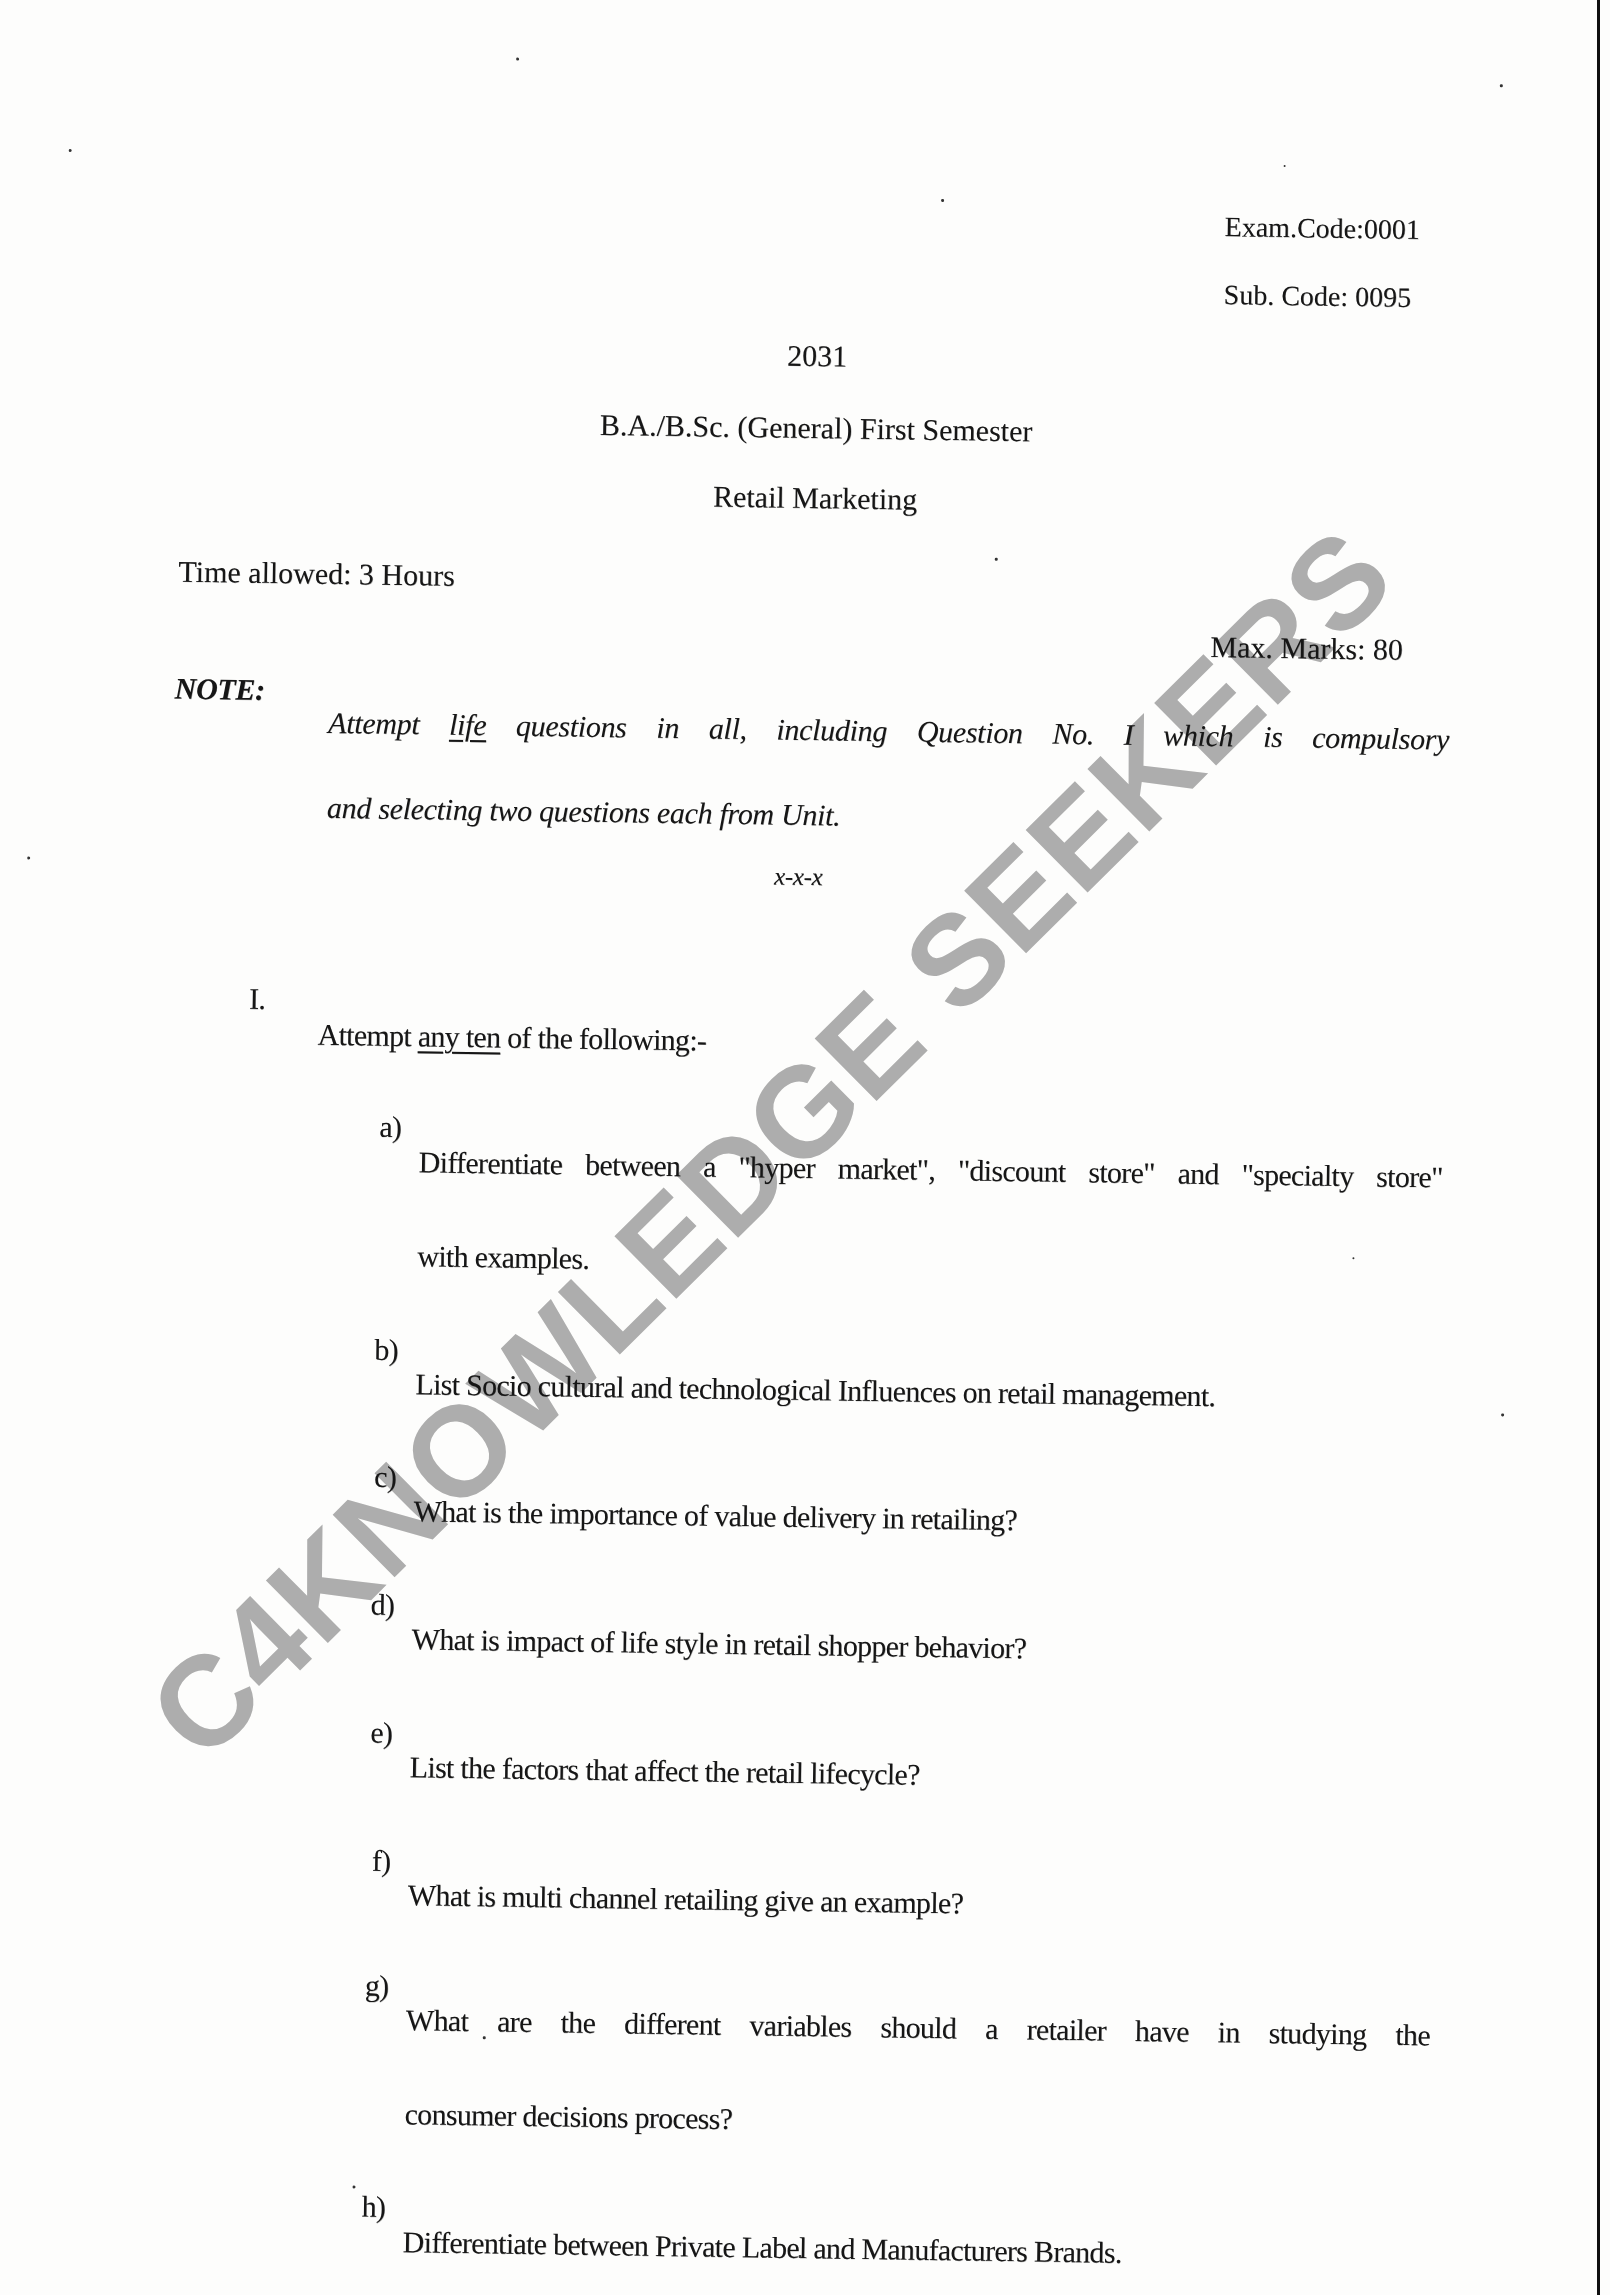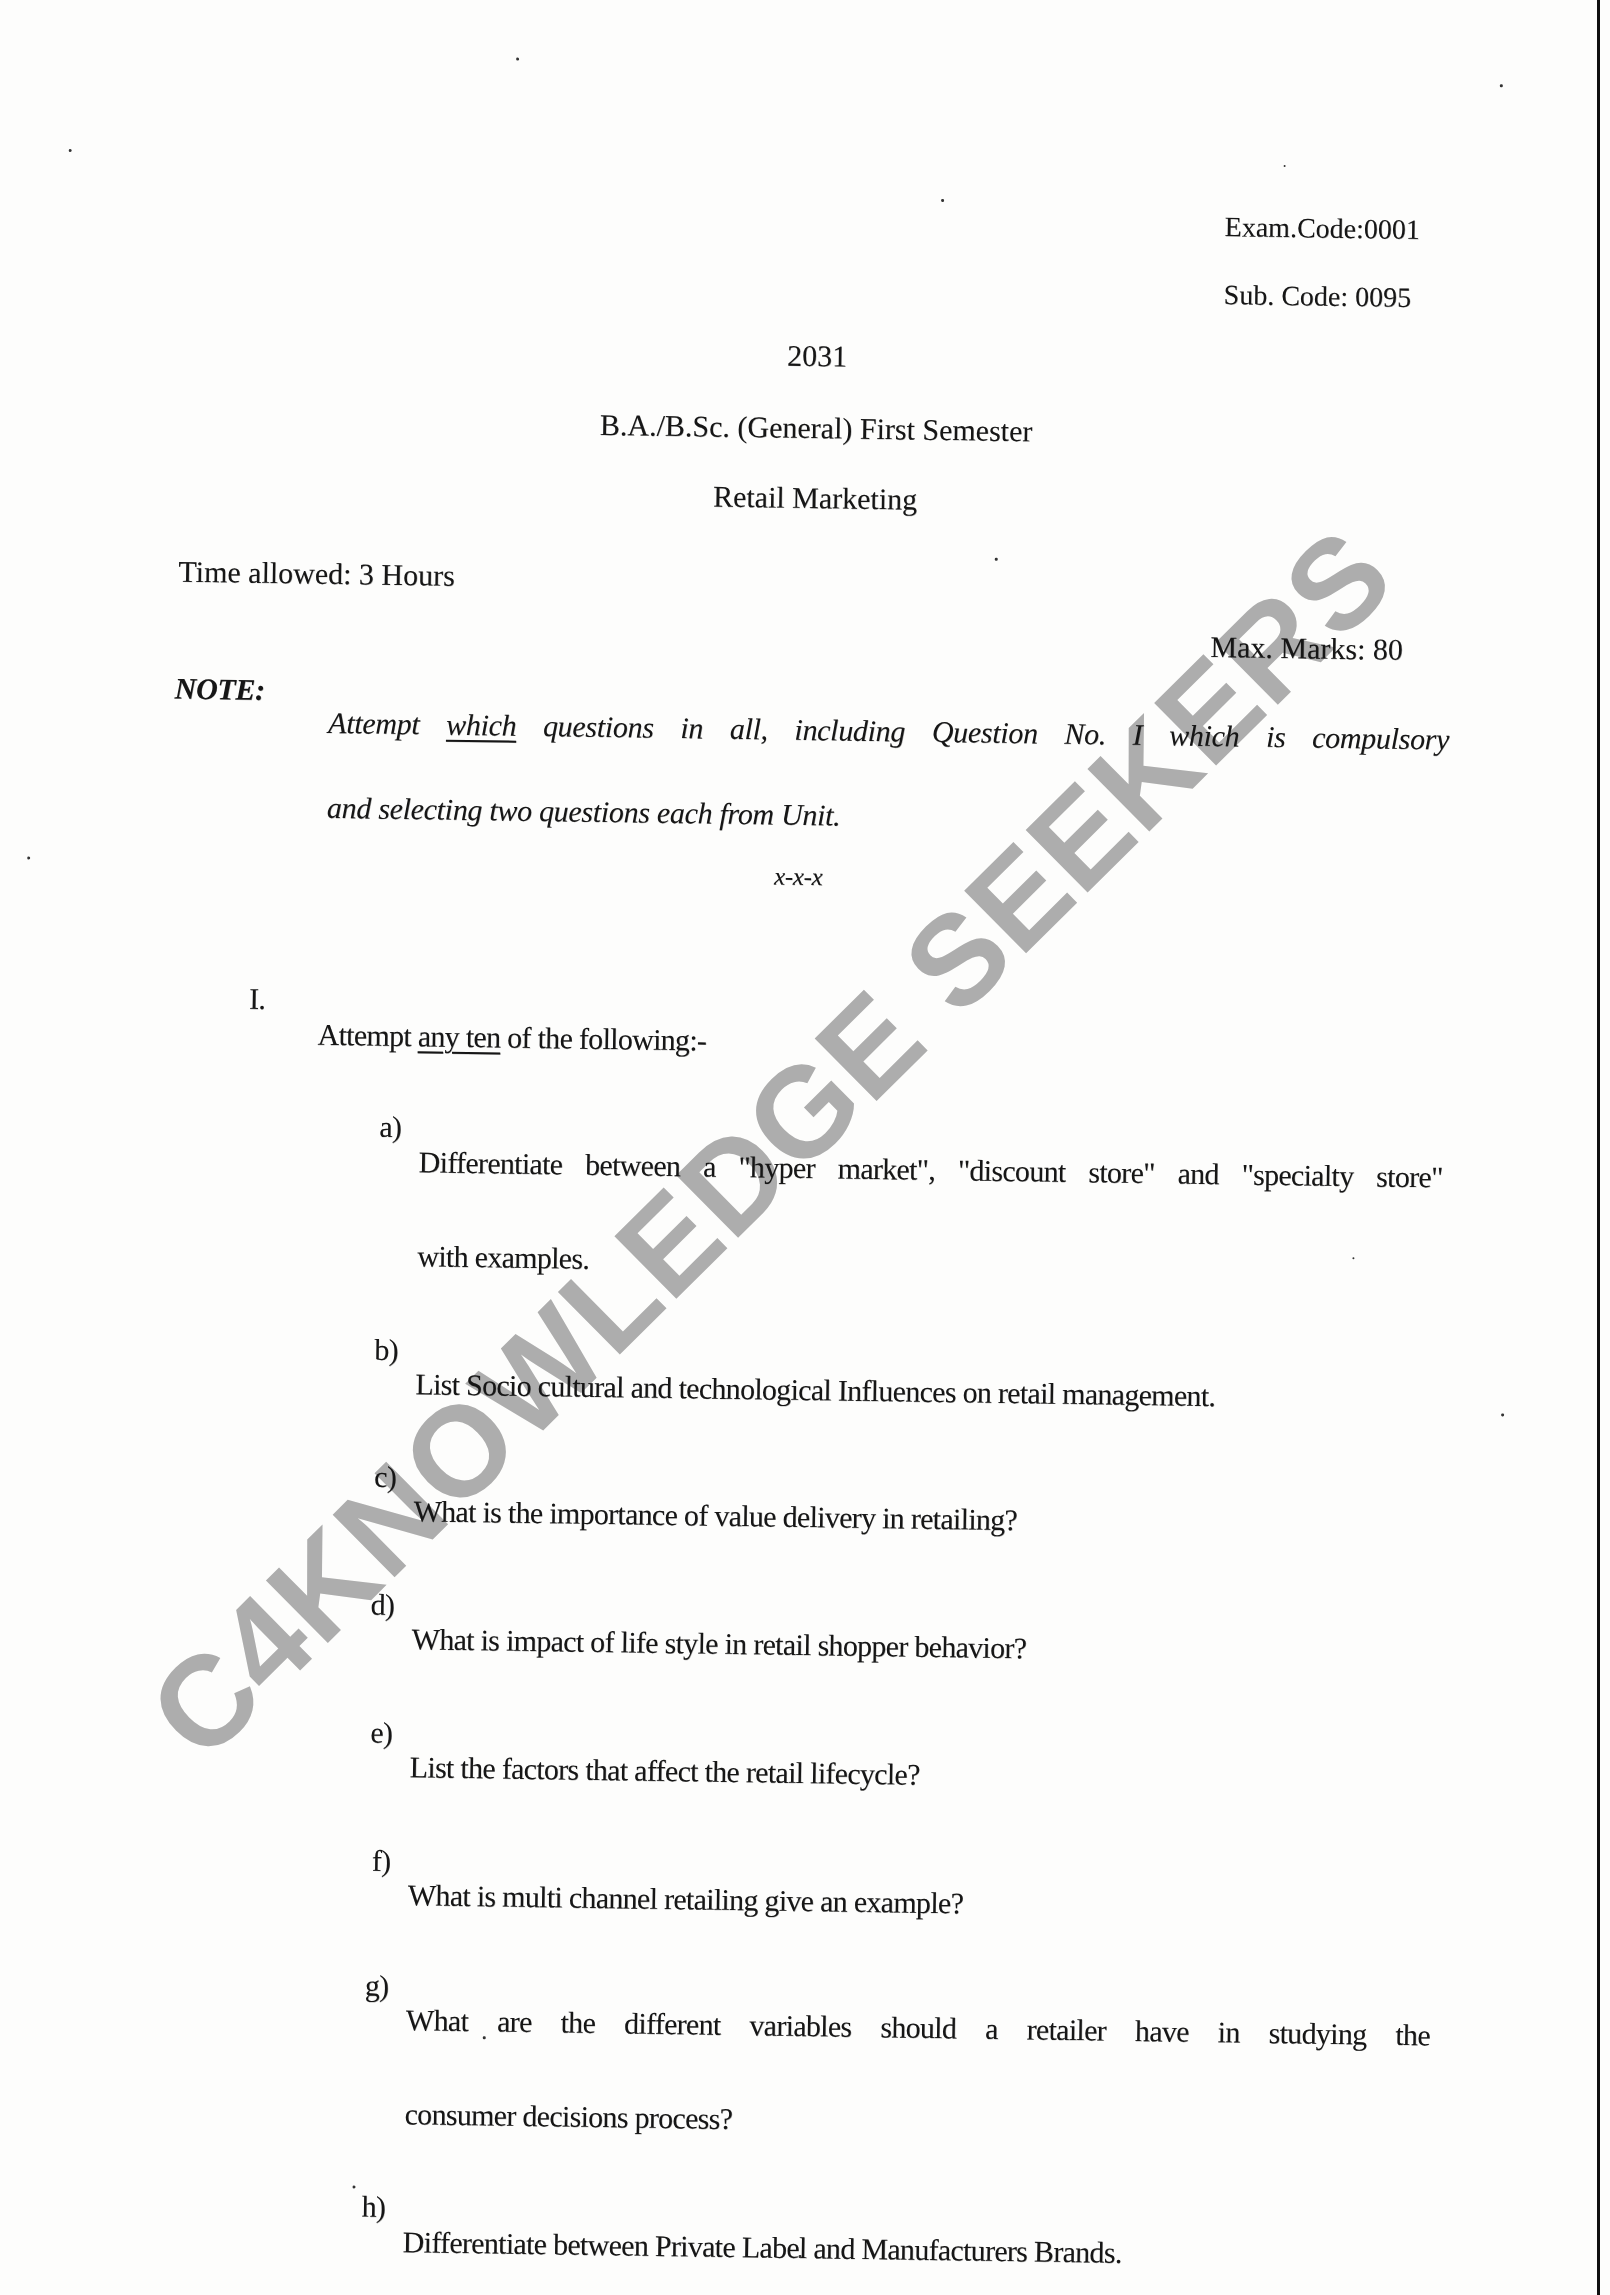--- a/index.html
+++ b/index.html
@@ -44,21 +44,21 @@
   <div class="abs hdr ink" style="left:1211px;top:241px;">Sub. Code: 0095</div>
 
   <div class="abs title center ink" style="top:275px;">2031</div>
   <div class="abs title center ink" style="top:312px;">B.A./B.Sc. (General) First Semester</div>
   <div class="abs title center ink" style="top:348px;">Retail Marketing</div>
 
   <div class="abs title ink" style="left:170px;top:396px;">Time allowed: 3 Hours</div>
   <div class="abs title ink" style="left:1203px;top:422px;">Max. Marks: 80</div>
 
   <div class="abs note noteb ink" style="left:168px;top:444px;">NOTE:</div>
-  <div class="abs note just ink" style="left:322px;top:442px;width:1121px;"><span>Attempt </span><span class="u3">which</span><span> questions in all, including Question No. I which is compulsory</span></div>
+  <div class="abs note just ink" style="left:322px;top:442px;width:1121px;"><span>Attempt </span><span class="u3">life</span><span> questions in all, including Question No. I which is compulsory</span></div>
   <div class="abs note ink" style="left:322px;top:492px;">and selecting two questions each from Unit.</div>
 
   <div class="abs note ink" style="left:770px;top:523px;font-size:25px;">x-x-x</div>
 
   <div class="abs body rlab ink" style="top:621px;">I.</div>
   <div class="abs body ink" style="left:316px;top:621px;"><span>Attempt </span><span class="u3">any ten</span><span> of the following:-</span></div>
 
   <div class="abs body lab ink" style="top:678px;">a)</div>
   <div class="abs body txt just ink" style="top:678px;">Differentiate between a "hyper market", "discount store" and "specialty store"</div>
   <div class="abs body txt ink" style="top:738px;">with examples.</div>

